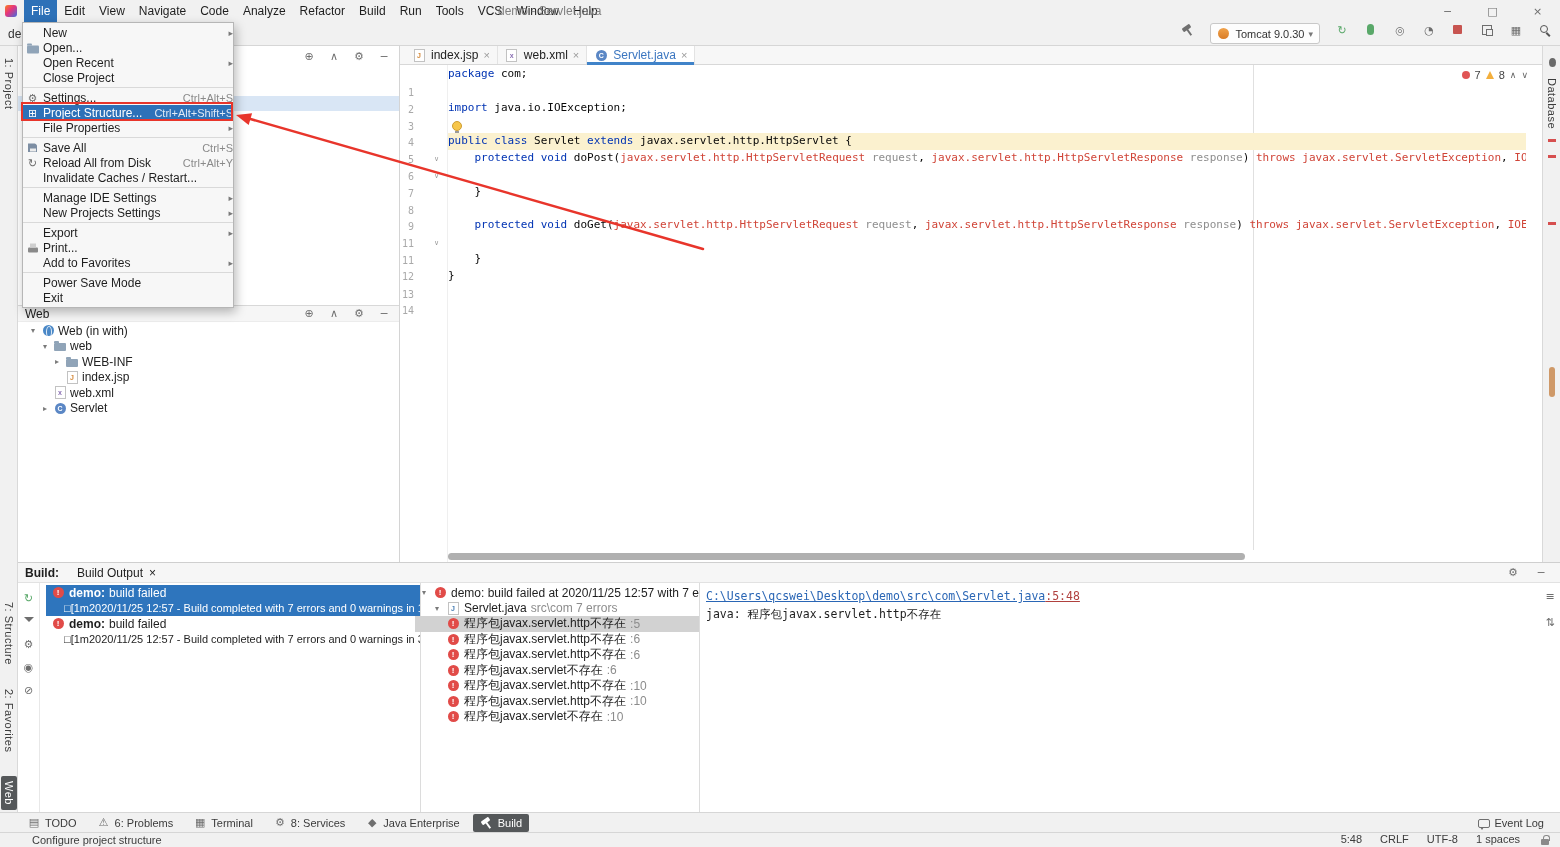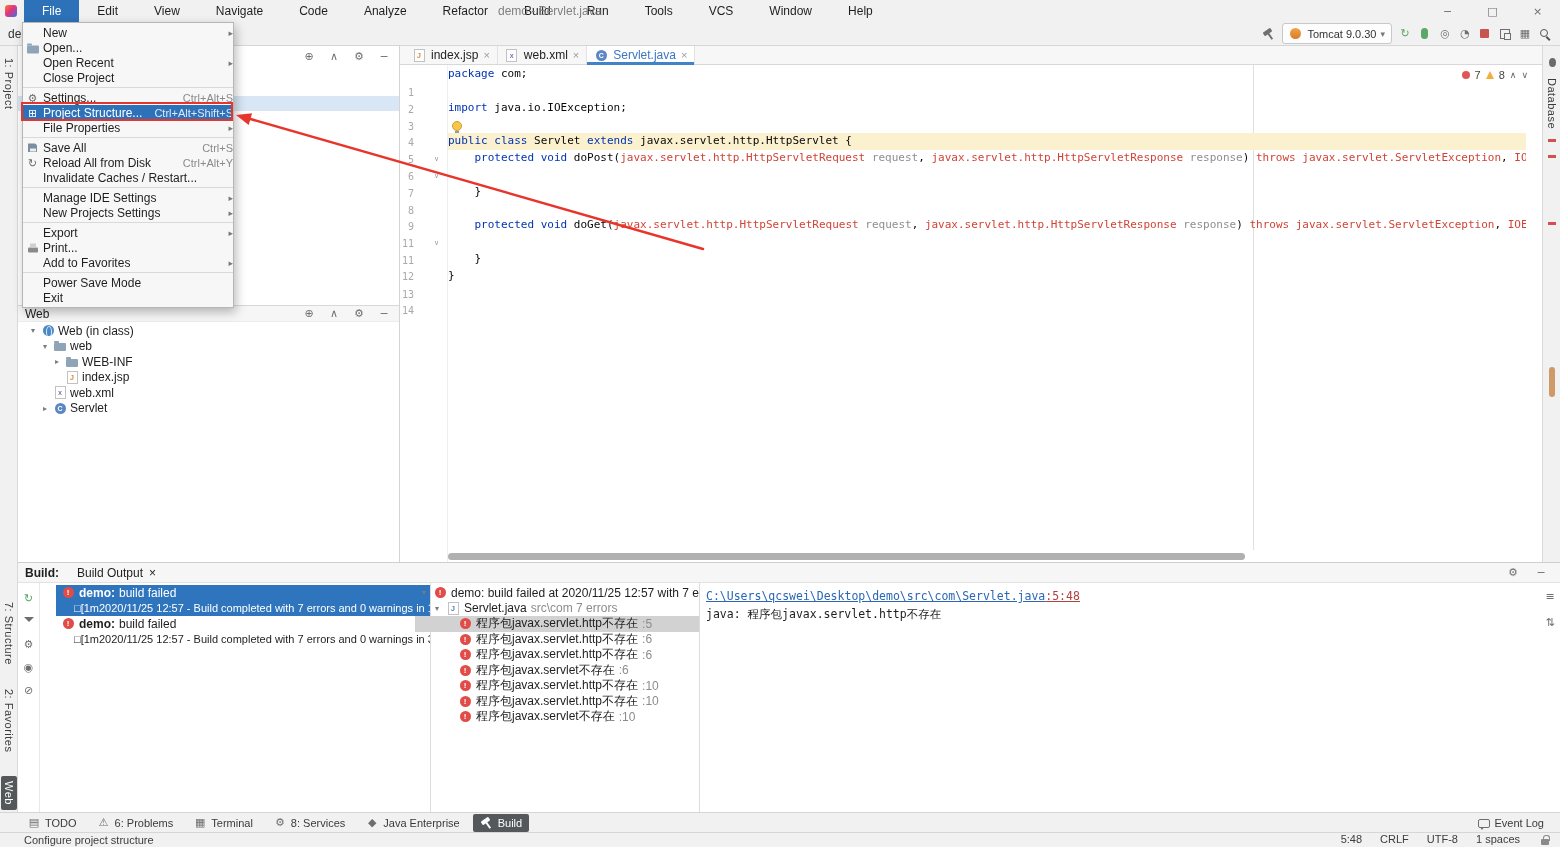--- a/index.html
+++ b/index.html
@@ -35,29 +35,29 @@
   .ic-bulb::after{content:"";position:absolute;left:5px;top:11px;width:4px;height:2px;background:#9a9a9a}
   .ic-funnel::before{content:"";position:absolute;left:2px;top:3px;width:0;height:0;border-left:5px solid transparent;border-right:5px solid transparent;border-top:5px solid #6e6e6e}
   .ic-eventlog::before{content:"";position:absolute;left:2px;top:3px;width:10px;height:7px;border:1.2px solid #6e6e6e;border-radius:2px}
   .ic-eventlog::after{content:"";position:absolute;left:4px;top:11px;width:0;height:0;border-left:2px solid transparent;border-right:2px solid transparent;border-top:3px solid #6e6e6e}
   .ic-lock::before{content:"";position:absolute;left:3px;top:6px;width:8px;height:6px;background:#8a8a8a;border-radius:1px}
   .ic-lock::after{content:"";position:absolute;left:4.5px;top:2px;width:5px;height:5px;border:1.2px solid #8a8a8a;border-bottom:none;border-radius:3px 3px 0 0}
   
   #titlebar{position:absolute;left:0;top:0;width:1560px;height:22px;background:#f1f1f1;display:flex;align-items:center}
   #titlebar .ic-app-logo{margin-left:4px;margin-right:6px}
   #menubar{display:flex;height:22px}
-  .menu{padding:0 18px;line-height:22px;font-size:12px;color:#1e1e1e}
+  .menu{padding:0 7px;line-height:22px;font-size:12px;color:#1e1e1e}
   .menu.active{background:#2d71b8;color:#fff}
   #win-title{position:absolute;left:498px;top:0;line-height:22px;color:#808080}
   #win-controls{position:absolute;right:0;top:0;display:flex}
   .win-btn{width:45px;height:22px;display:flex;align-items:center;justify-content:center;color:#444;font-size:11px}
   
   #toolbar{position:absolute;left:0;top:22px;width:1560px;height:24px;background:#f1f1f1;border-bottom:1px solid #d6d6d6;display:flex;align-items:center;box-sizing:border-box}
   #breadcrumb{margin-left:8px;color:#333}
-  #toolbar-right{margin-left:auto;display:flex;align-items:center;gap:6px;margin-right:8px}
+  #toolbar-right{margin-left:auto;display:flex;gap:15px;margin-right:8px}
   .combo{display:flex;align-items:center;gap:4px;height:19px;padding:0 6px;background:#fdfdfd;border:1px solid #c8c8c8;border-radius:3px;font-size:11px;color:#333}
   .combo-caret{color:#777;font-size:9px}
   
   #left-stripe{position:absolute;left:0;top:46px;width:18px;height:766px;background:#f1f1f1;border-right:1px solid #d9d9d9;box-sizing:border-box}
   #right-stripe{position:absolute;right:0;top:46px;width:18px;height:766px;background:#f1f1f1;border-left:1px solid #d9d9d9;box-sizing:border-box}
   .vlabel{writing-mode:vertical-rl;font-size:11px;color:#3c3c3c;letter-spacing:.5px}
   #stripe-top{position:absolute;top:12px;left:0;width:17px;display:flex;flex-direction:column;align-items:center}
   #stripe-bottom{position:absolute;top:556px;left:0;width:17px;display:flex;flex-direction:column;align-items:center;gap:24px}
   .stripe-btn{display:flex;flex-direction:column;align-items:center;gap:3px}
   .stripe-btn.active{background:#55585a;border-radius:2px;padding:5px 2px}
@@ -99,46 +99,46 @@
   .tri-warn{width:0;height:0;border-left:4.5px solid transparent;border-right:4.5px solid transparent;border-bottom:8px solid #f3af3d}
   .insp-nav{color:#666;font-size:9px}
   #hscroll{position:absolute;left:48px;bottom:2px;width:797px;height:7px;background:#a2a2a2;border-radius:4px;opacity:.85}
   
   #build{position:absolute;left:18px;top:562px;width:1542px;height:250px;background:#fff;border-top:1px solid #cfcfcf;box-sizing:border-box}
   #build-header{position:absolute;left:0;top:0;right:0;height:20px;background:#f6f6f6;border-bottom:1px solid #e2e2e2;display:flex;align-items:center;box-sizing:border-box}
   #build-label{font-weight:bold;margin-left:7px}
   #build-tab{margin-left:18px;display:flex;align-items:center;gap:6px}
   #build-hicons{margin-left:auto;margin-right:12px;display:flex;gap:14px}
   #build-tools{position:absolute;left:0;top:20px;bottom:0;width:22px;border-right:1px solid #e8e8e8;display:flex;flex-direction:column;align-items:center;padding-top:8px;gap:9px;box-sizing:border-box}
-  #build-list{position:absolute;left:38px;top:20px;width:375px;bottom:0;overflow:hidden;border-right:1px solid #dcdcdc;padding-top:2px;box-sizing:border-box}
+  #build-list{position:absolute;left:28px;top:20px;width:375px;bottom:0;overflow:hidden;border-right:1px solid #dcdcdc;padding-top:2px;box-sizing:border-box}
   .blrow{height:15.5px;display:flex;align-items:center;gap:4px;padding-left:5px;white-space:nowrap;font-size:12px;overflow:hidden}
   .blrow.detail{padding-left:18px;font-size:11px}
   .blrow.sel{background:#2e75bd;color:#fff}
   .brun-name{font-weight:bold}
   #build-tree{position:absolute;left:397px;top:20px;width:285px;bottom:0;border-right:1px solid #dcdcdc;overflow:hidden;padding-top:2px;box-sizing:border-box}
   .btrow{height:15.5px;display:flex;align-items:center;gap:4px;white-space:nowrap;font-size:12px;padding-left:4px;overflow:hidden}
   .btrow.file{padding-left:17px}
-  .btrow.err{padding-left:43px}
+  .btrow.err{padding-left:31px}
   .btrow.sel{background:#d2d2d2}
   .gray{color:#8c8c8c}
   #build-detail{position:absolute;left:684px;top:20px;right:26px;bottom:0;font:11.5px/17px "DejaVu Sans Mono",monospace;padding:5px 0 0 4px}
   #detail-link{color:#2a66b5;text-decoration:underline}
   #detail-pos{color:#b0413e;text-decoration:underline}
   #detail-msg{margin-top:1px;color:#1e1e1e}
   #build-ricons{position:absolute;right:3px;top:26px;display:flex;flex-direction:column;gap:12px}
   
   #tooltabs{position:absolute;left:0;top:812px;width:1560px;height:20px;background:#f1f1f1;border-top:1px solid #d6d6d6;display:flex;align-items:center;padding-left:20px;box-sizing:border-box}
   #tooltabs-left{display:flex;align-items:center;gap:6px}
   .ttab{display:flex;align-items:center;gap:4px;padding:2px 7px;font-size:11px;color:#3a3a3a;border-radius:2px}
   .ttab.active{background:#55585a;color:#fff}
   .ttab.active .ic{color:#fff}
   .ttab.active .ic-hammer::before,.ttab.active .ic-hammer::after{background:#fff}
   #eventlog{margin-left:auto;margin-right:16px;display:flex;align-items:center;gap:4px;font-size:11px;color:#3a3a3a}
   #statusbar{position:absolute;left:0;top:832px;width:1560px;height:15px;background:#f1f1f1;border-top:1px solid #d6d6d6;display:flex;align-items:center;font-size:11px;color:#3c3c3c;box-sizing:border-box}
-  #status-msg{margin-left:24px}
+  #status-msg{margin-left:32px}
   #status-right{margin-left:auto;display:flex;align-items:flex-start;gap:18px;margin-right:8px}
   
   #file-menu{position:absolute;left:22px;top:22px;width:212px;background:#f7f7f7;border:1px solid #b6b6b6;box-shadow:2px 4px 10px rgba(0,0,0,.28);padding:2px 0;z-index:50;box-sizing:border-box}
   .mi{position:relative;height:15px;padding-left:20px;padding-right:0;display:flex;align-items:center;font-size:12px;color:#1e1e1e;white-space:nowrap}
   .mi .ic{position:absolute;left:3px;top:50%;transform:translateY(-50%);width:13px;height:13px}
   .mi-short{margin-left:auto;color:#8a8a8a;font-size:11px}
   .mi-arrow{margin-left:auto;color:#7a7a7a;font-size:9px}
   .mi.hl{background:#2d71b8;color:#fff}
   .mi.hl .mi-short{color:#dfe9f5}
   .mi.hl .ic{color:#fff}
@@ -251,21 +251,21 @@
     <div class="panel-icons" id="web-icons">
         <span class="ic ic-locate">⊕</span>
         <span class="ic ic-collapse">∧</span>
         <span class="ic ic-gear">⚙</span>
         <span class="ic ic-hide">─</span>
       </div>
     <div id="project-tree">
         <div class="trow" style="padding-left: 10px;">
           <span class="tchev">▾</span>
           <span class="ic ic-globe"></span>
-          <span class="tlabel">Web (in class)</span>
+          <span class="tlabel">Web (in with)</span>
         </div>
         <div class="trow" style="padding-left: 22px;">
           <span class="tchev">▾</span>
           <span class="ic ic-folder"></span>
           <span class="tlabel">web</span>
         </div>
         <div class="trow" style="padding-left: 34px;">
           <span class="tchev">▸</span>
           <span class="ic ic-folder"></span>
           <span class="tlabel">WEB-INF</span>

